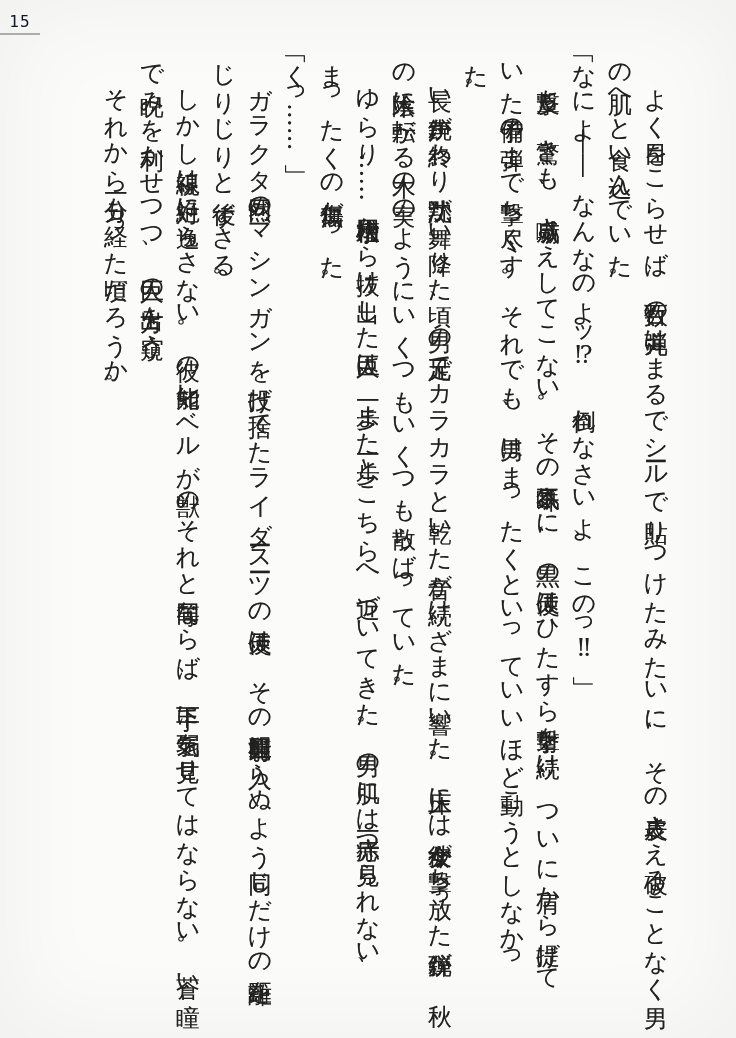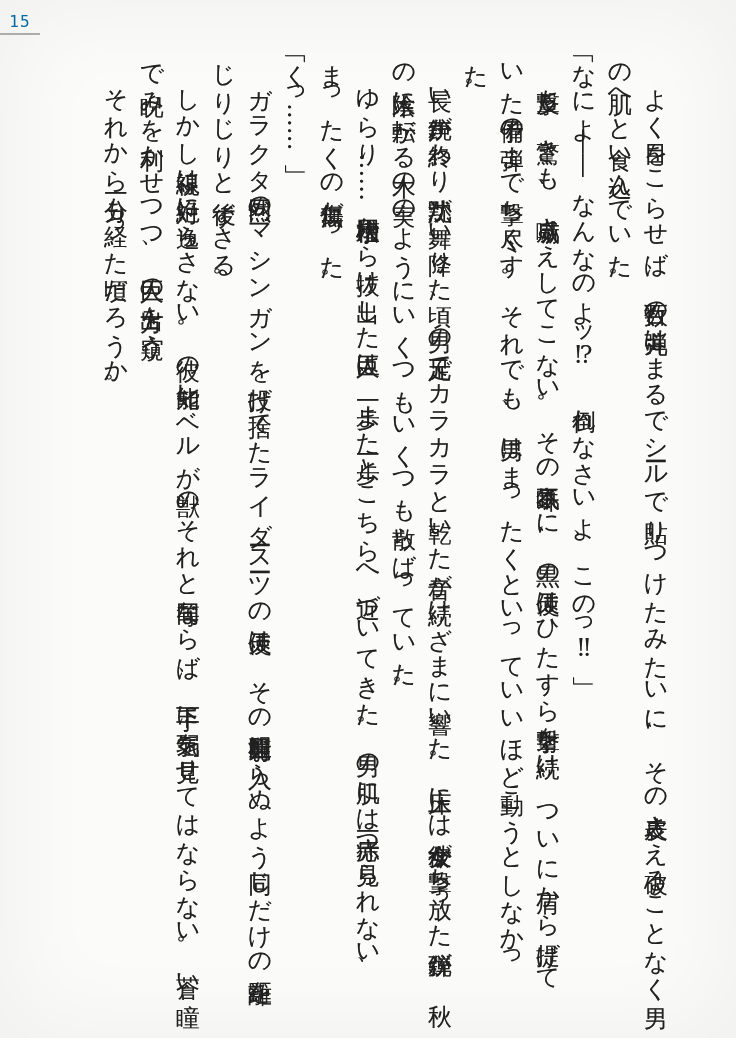--- a/index.html
+++ b/index.html
@@ -25,21 +25,21 @@
     position: absolute;
     top: 12px;
     left: 0;
     width: 40px;
     height: 21px;
     border-bottom: 2px solid #adadab;
     text-align: center;
     font-family: "DejaVu Sans Mono", "Liberation Mono", monospace;
     font-size: 16px;
     line-height: 20px;
-    color: #0369a1;
+    color: #0f172a;
     letter-spacing: 1px;
   }
   
   .text-block {
     position: absolute;
     top: 48px;
     right: 62px;
     width: 612px;   
     height: 953px;  
     writing-mode: vertical-rl;

